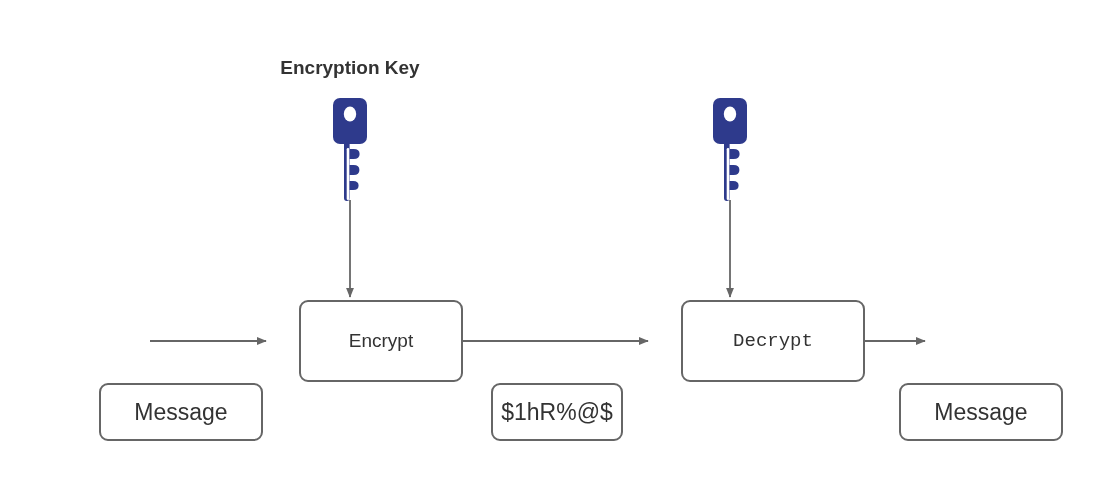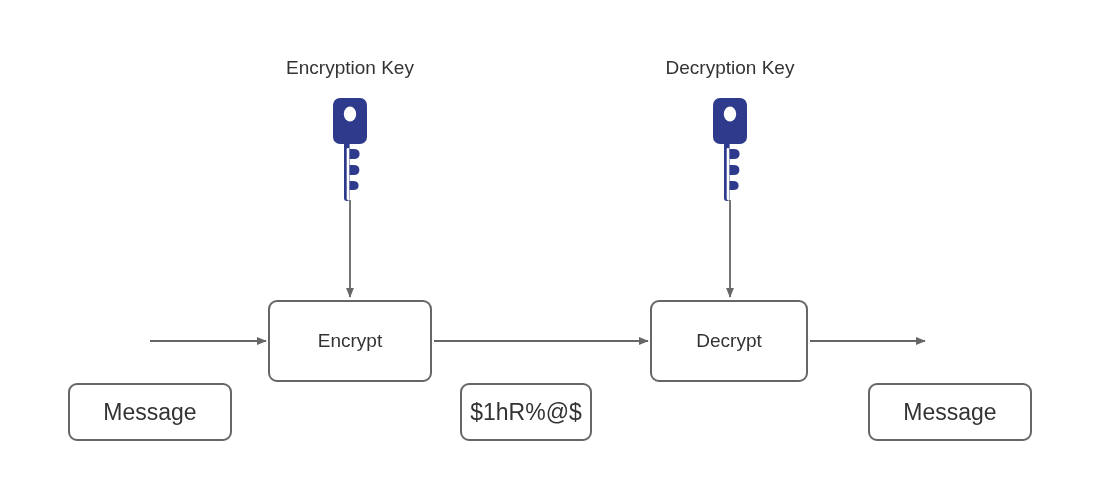--- a/index.html
+++ b/index.html
@@ -32,20 +32,21 @@
   .box {
     box-sizing: border-box;
     border: 2px solid #666666;
     border-radius: 9px;
     background: #ffffff;
     display: flex;
     align-items: center;
     justify-content: center;
     color: #333333;
     white-space: nowrap;
+    margin-left: 31px;
   }
   .box.process { font-size: 19px; }
   .box.datum   { font-size: 23px; }
 
   
   #overlay {
     position: absolute;
     left: 0;
     top: 0;
     width: 1100px;
@@ -104,29 +105,28 @@
     </g>
 
     <line x1="350" y1="200" x2="350" y2="297" stroke="#666666" stroke-width="1.8" marker-end="url(#arrowhead)"></line>
     <line x1="730" y1="200" x2="730" y2="297" stroke="#666666" stroke-width="1.8" marker-end="url(#arrowhead)"></line>
 
     <line x1="150" y1="341" x2="266" y2="341" stroke="#666666" stroke-width="2.2" marker-end="url(#arrowhead)"></line>
     <line x1="434" y1="341" x2="648" y2="341" stroke="#666666" stroke-width="2.2" marker-end="url(#arrowhead)"></line>
     <line x1="810" y1="341" x2="925" y2="341" stroke="#666666" stroke-width="2.2" marker-end="url(#arrowhead)"></line>
   </svg>
 
-  <div class="abs key-caption" style="left:250px; top:58px; width:200px;">Encryption Key</div>
+  <div class="abs key-caption" style="left:250px; top:58px; width:200px;font-weight:bold;">Encryption Key</div>
 
-  <div class="abs key-caption" style="left:630px; top:58px; width:200px;">Decryption Key</div>
 
   <div class="abs box process" style="left:268px; top:300px; width:164px; height:82px;">
     <span>Encrypt</span>
   </div>
 
-  <div class="abs box process" style="left:650px; top:300px; width:158px; height:82px;">
+  <div class="abs box process" style="left:650px; top:300px; width:184px; height:82px;font-family:Liberation Mono, monospace;">
     <span>Decrypt</span>
   </div>
 
   <div class="abs box datum" style="left:68px; top:383px; width:164px; height:58px;">
     <span>Message</span>
   </div>
 
   <div class="abs box datum" style="left:460px; top:383px; width:132px; height:58px;">
     <span>$1hR%@$</span>
   </div>

